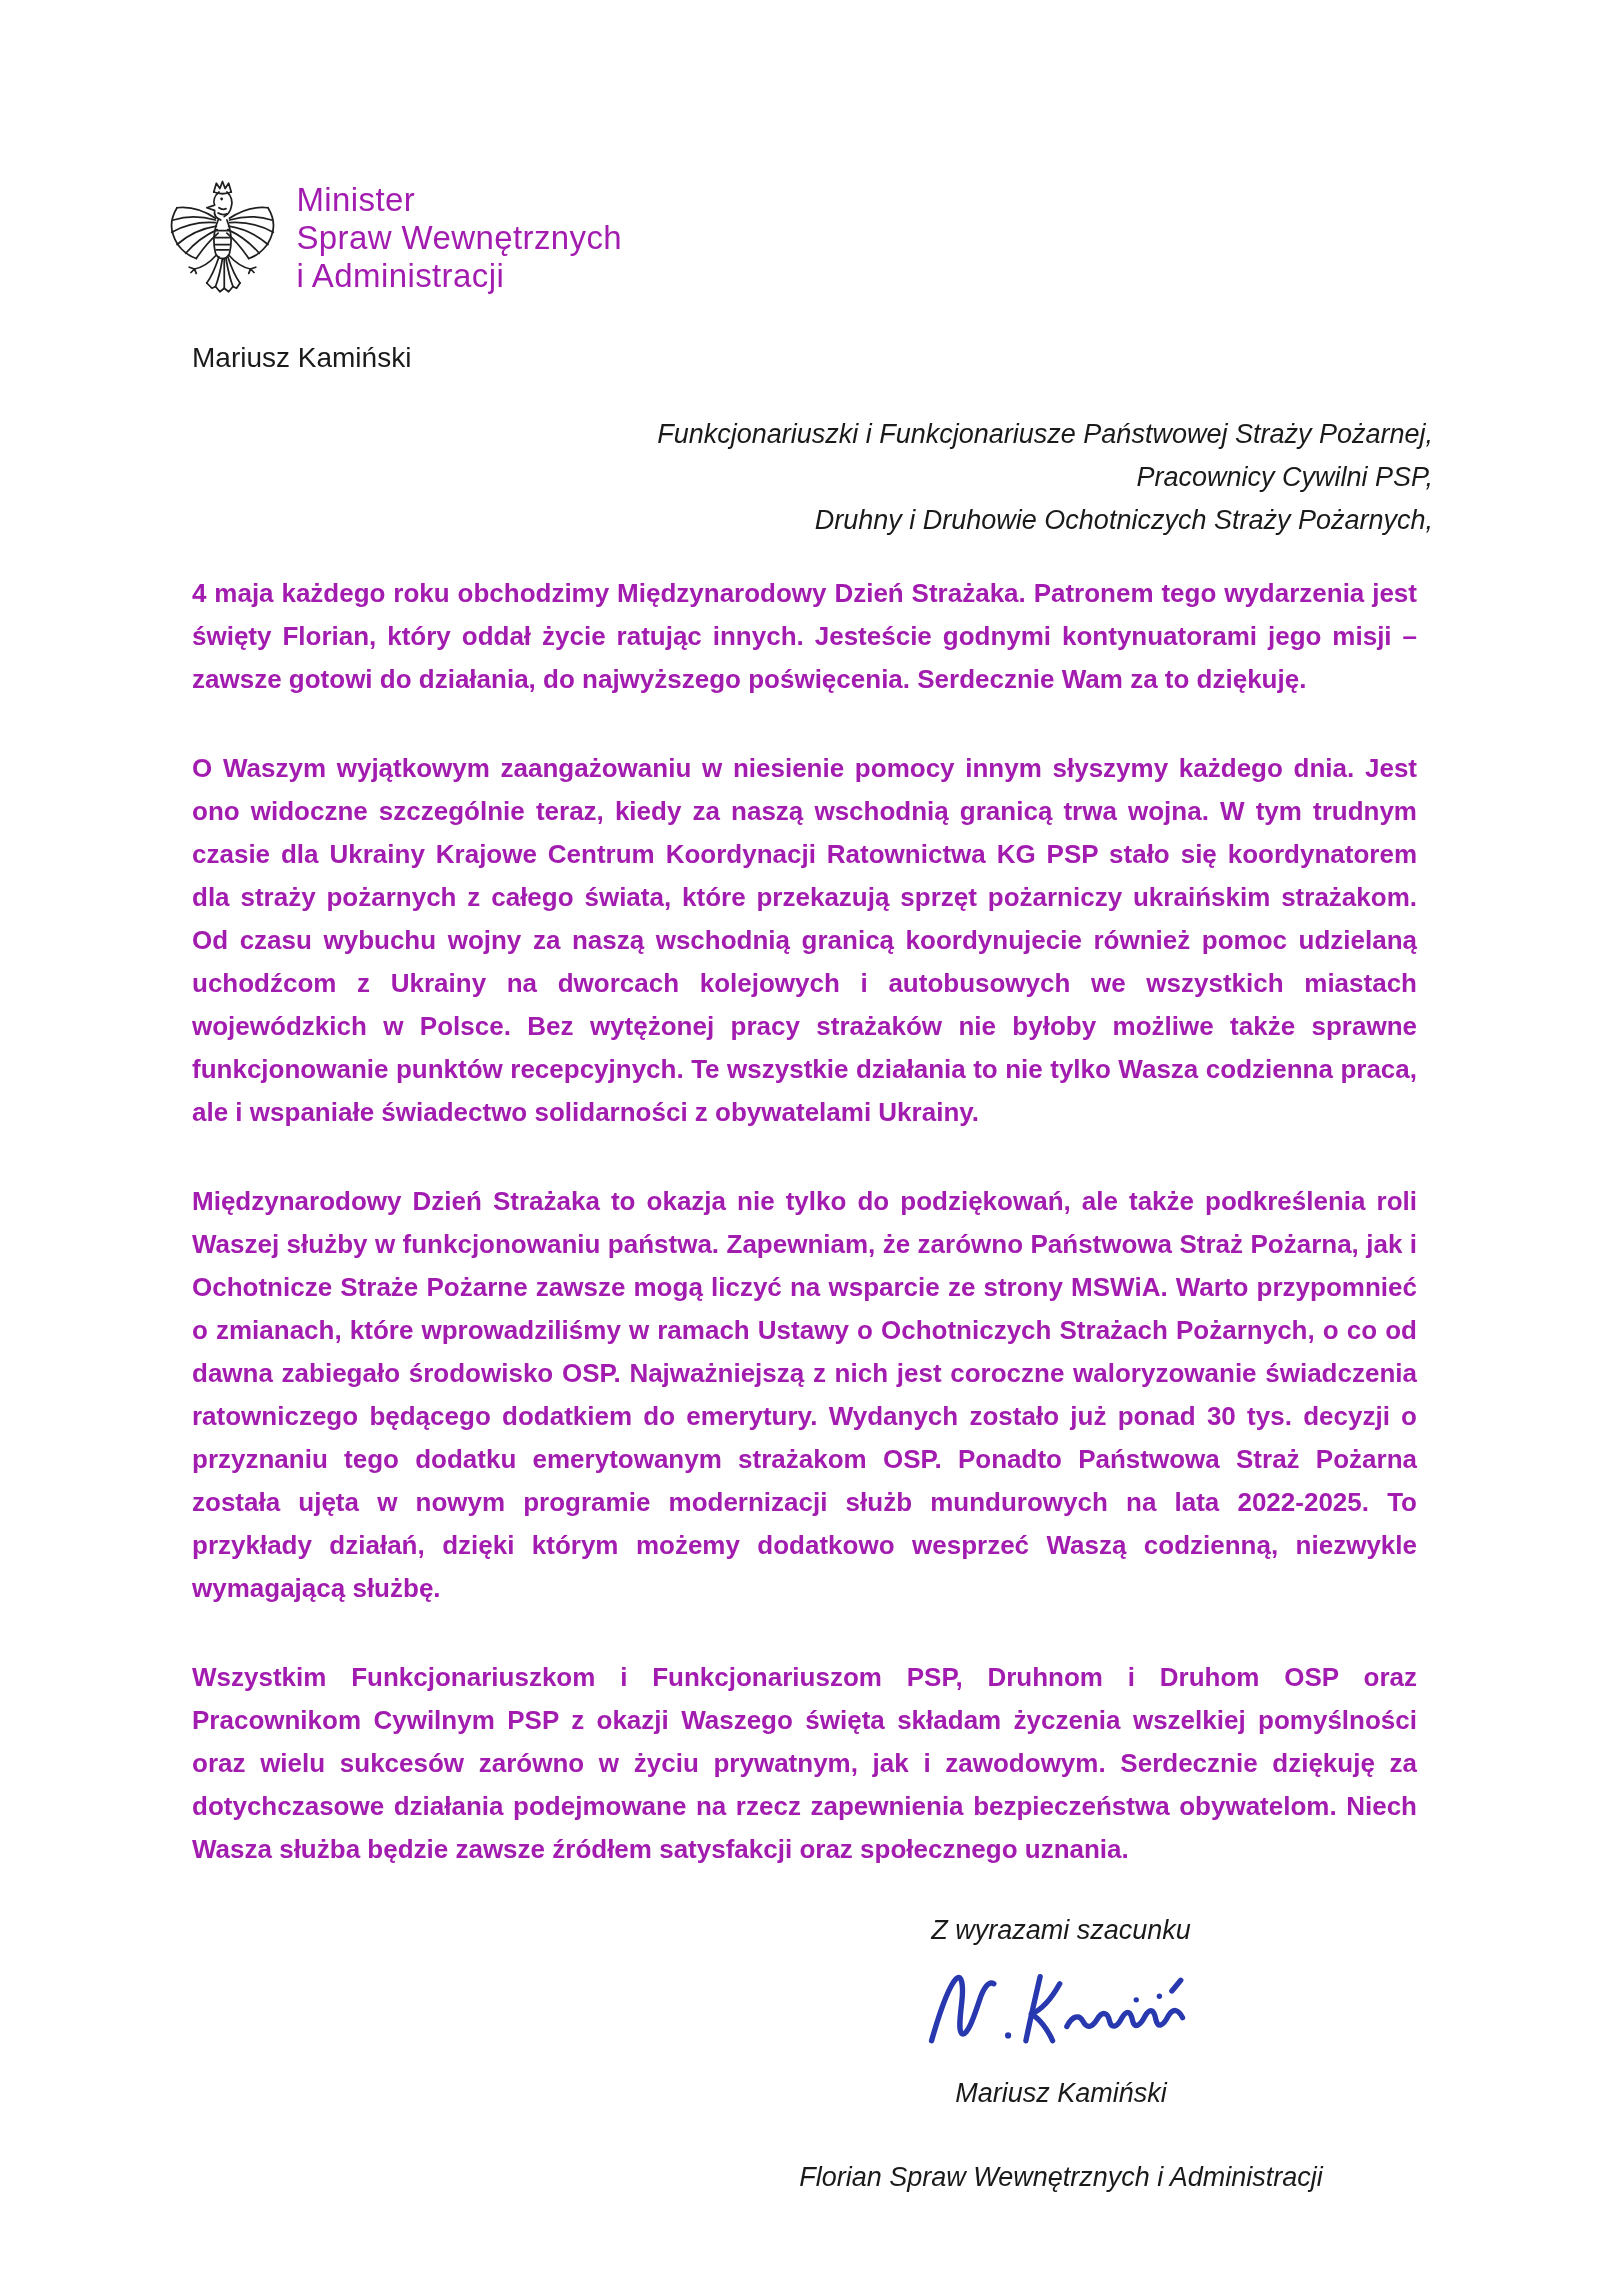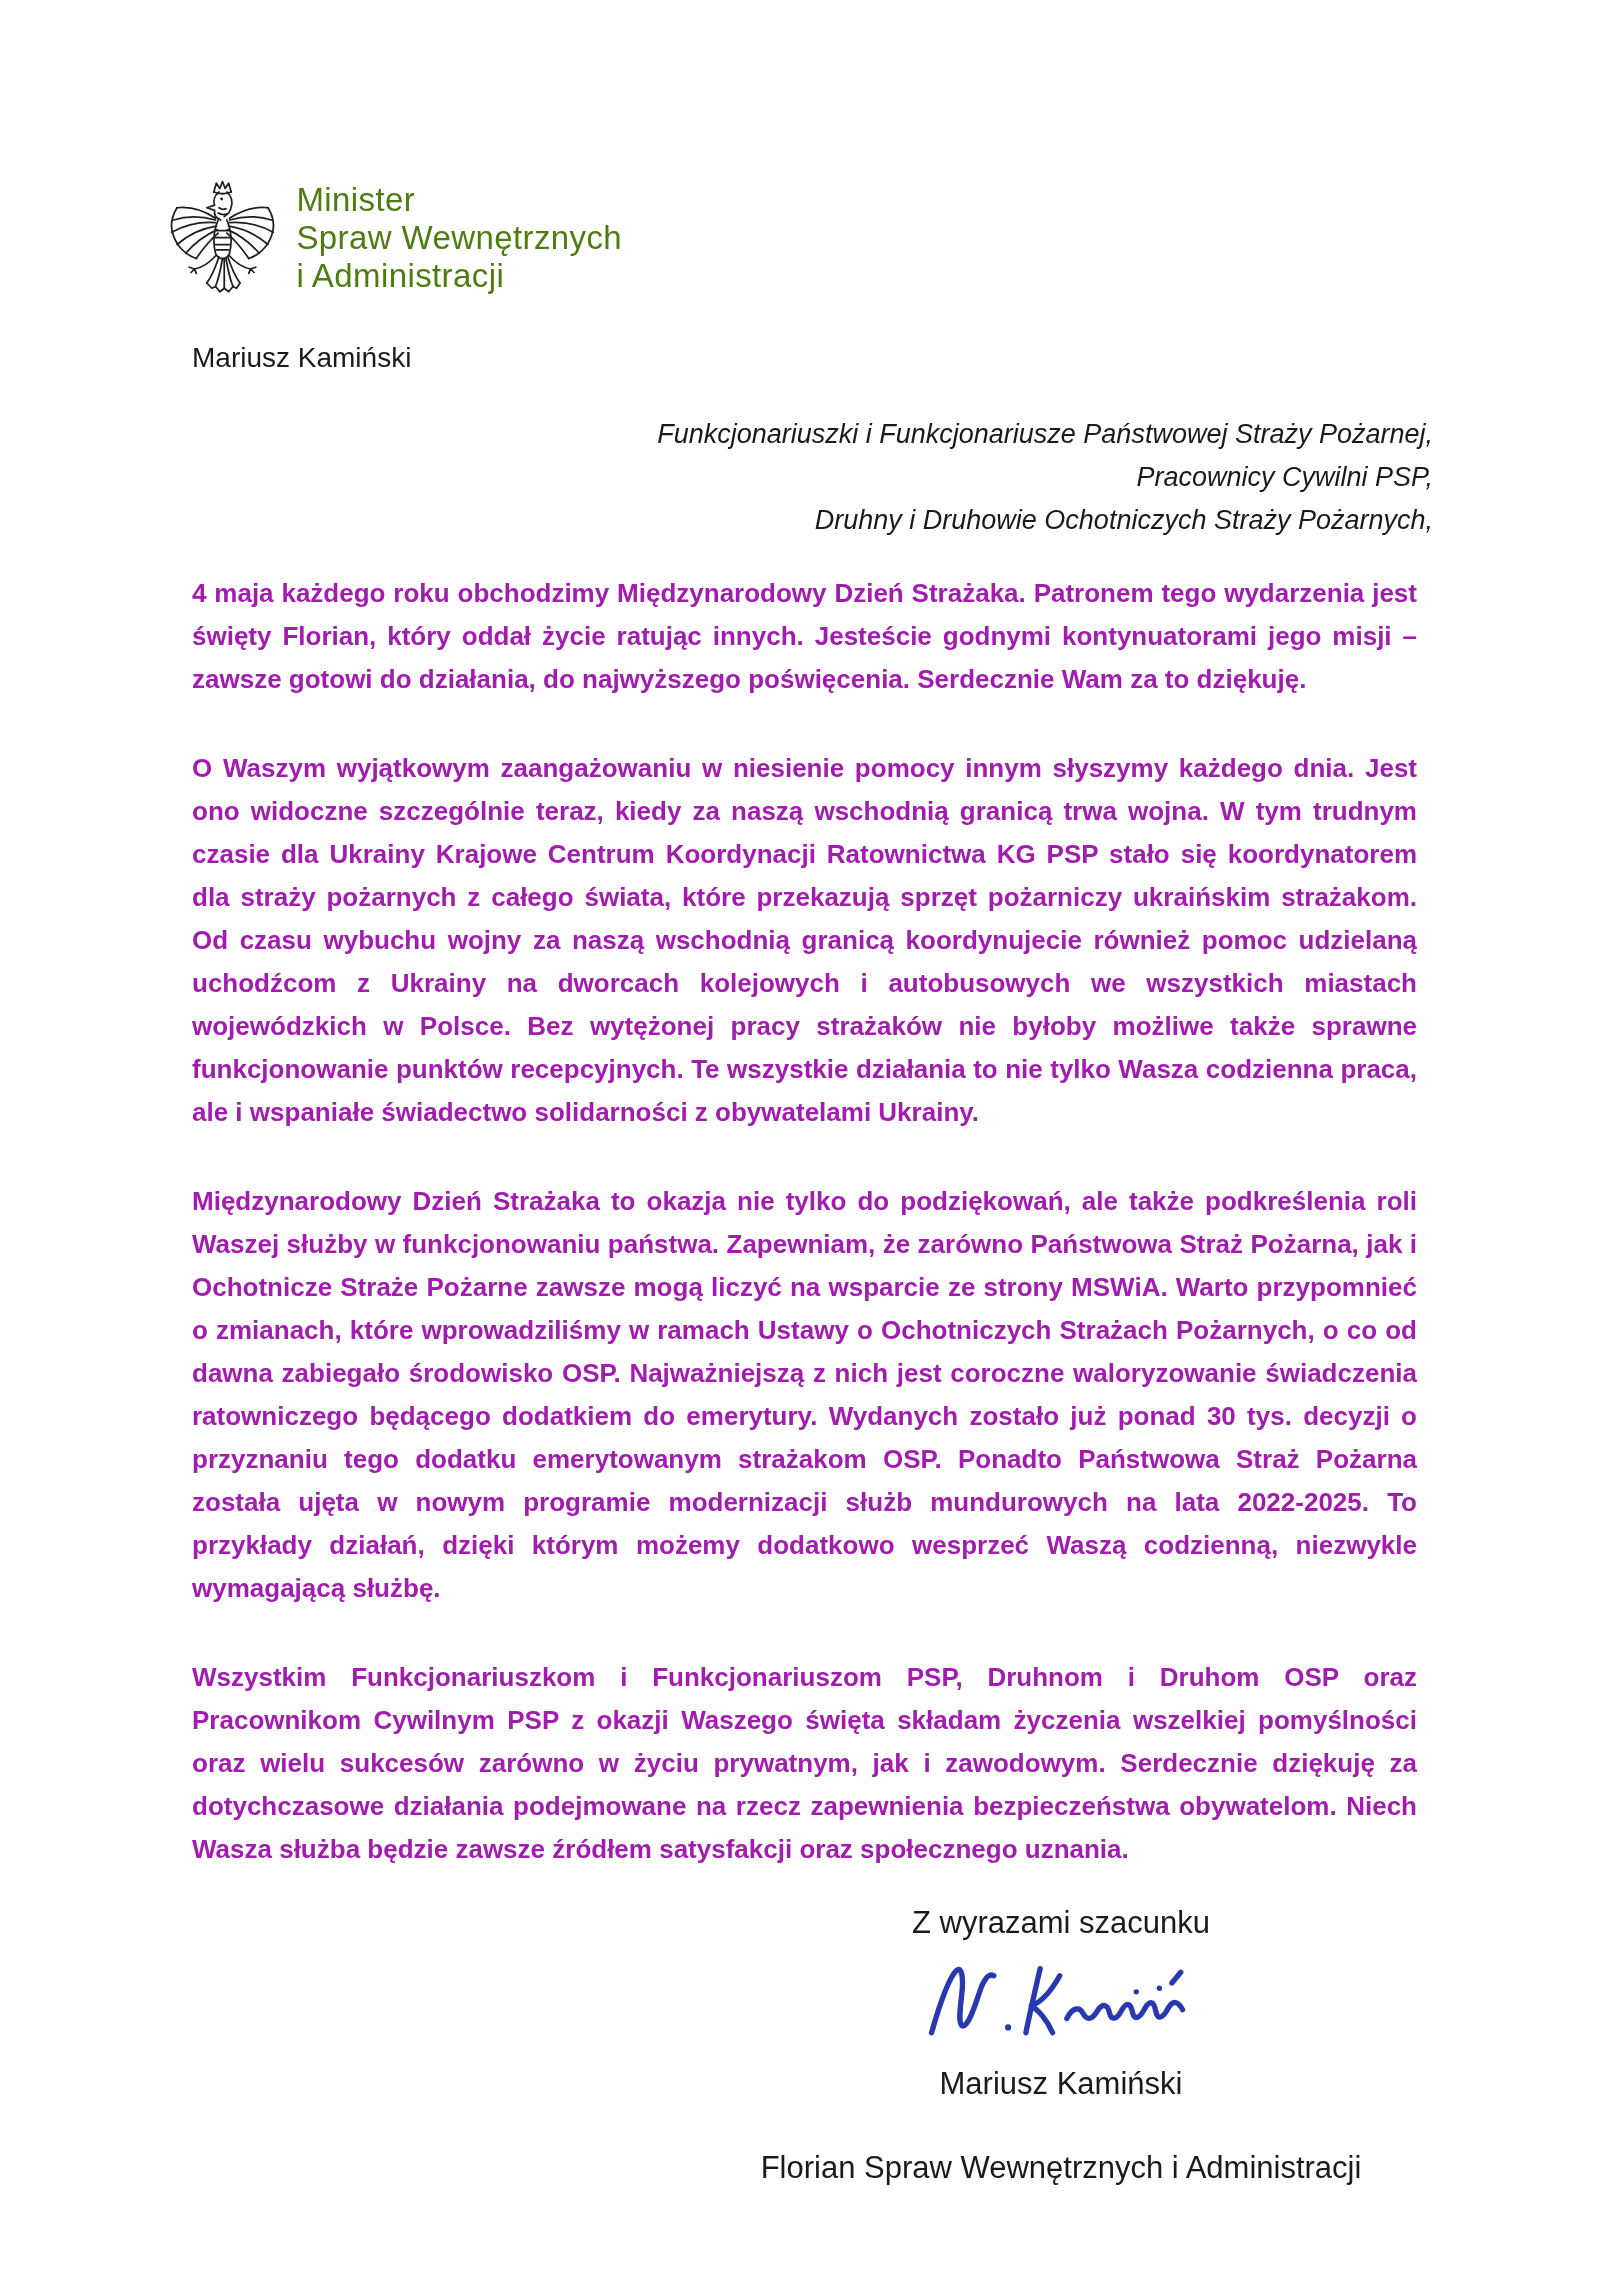--- a/index.html
+++ b/index.html
@@ -21,21 +21,21 @@
   .letterhead {
     display: flex;
     align-items: center;
     margin-left: -22px;
   }
   .emblem { flex: 0 0 auto; width: 105px; height: 119px; }
   .ministry {
     margin-left: 21.4px;
     font-size: 33px;
     line-height: 38px;
-    color: #4d7c0f;
+    color: #a21caf;
     letter-spacing: 0.4px;
   }
   .minister-name {
     margin-top: 45px;
     font-size: 28px;
     color: #1a1a1a;
   }
   .salutation {
     margin-top: 39px;
     font-style: italic;
@@ -46,25 +46,26 @@
   .body-par {
     margin: 30px 16px 0 0;
     font-size: 26px;
     line-height: 43px;
     text-align: justify;
     color: #a21caf;
     font-weight: bold;
   }
   .body-par + .body-par { margin-top: 46px; }
   .closing {
-    margin-top: 30px;
+    margin-top: 38px;
     margin-left: 548px;
     width: 642px;
     text-align: center;
-    font-size: 31px;
+    font-style: italic;
+    font-size: 27px;
     line-height: 43px;
   }
   .signature-wrap { margin: 14.3px 0 3.6px 0; }
   .signer-name { margin-top: 1.8px; }
   .signer-title { margin-top: 41px; }
 </style>
 </head>
 <body>
 
 <div class="page">

